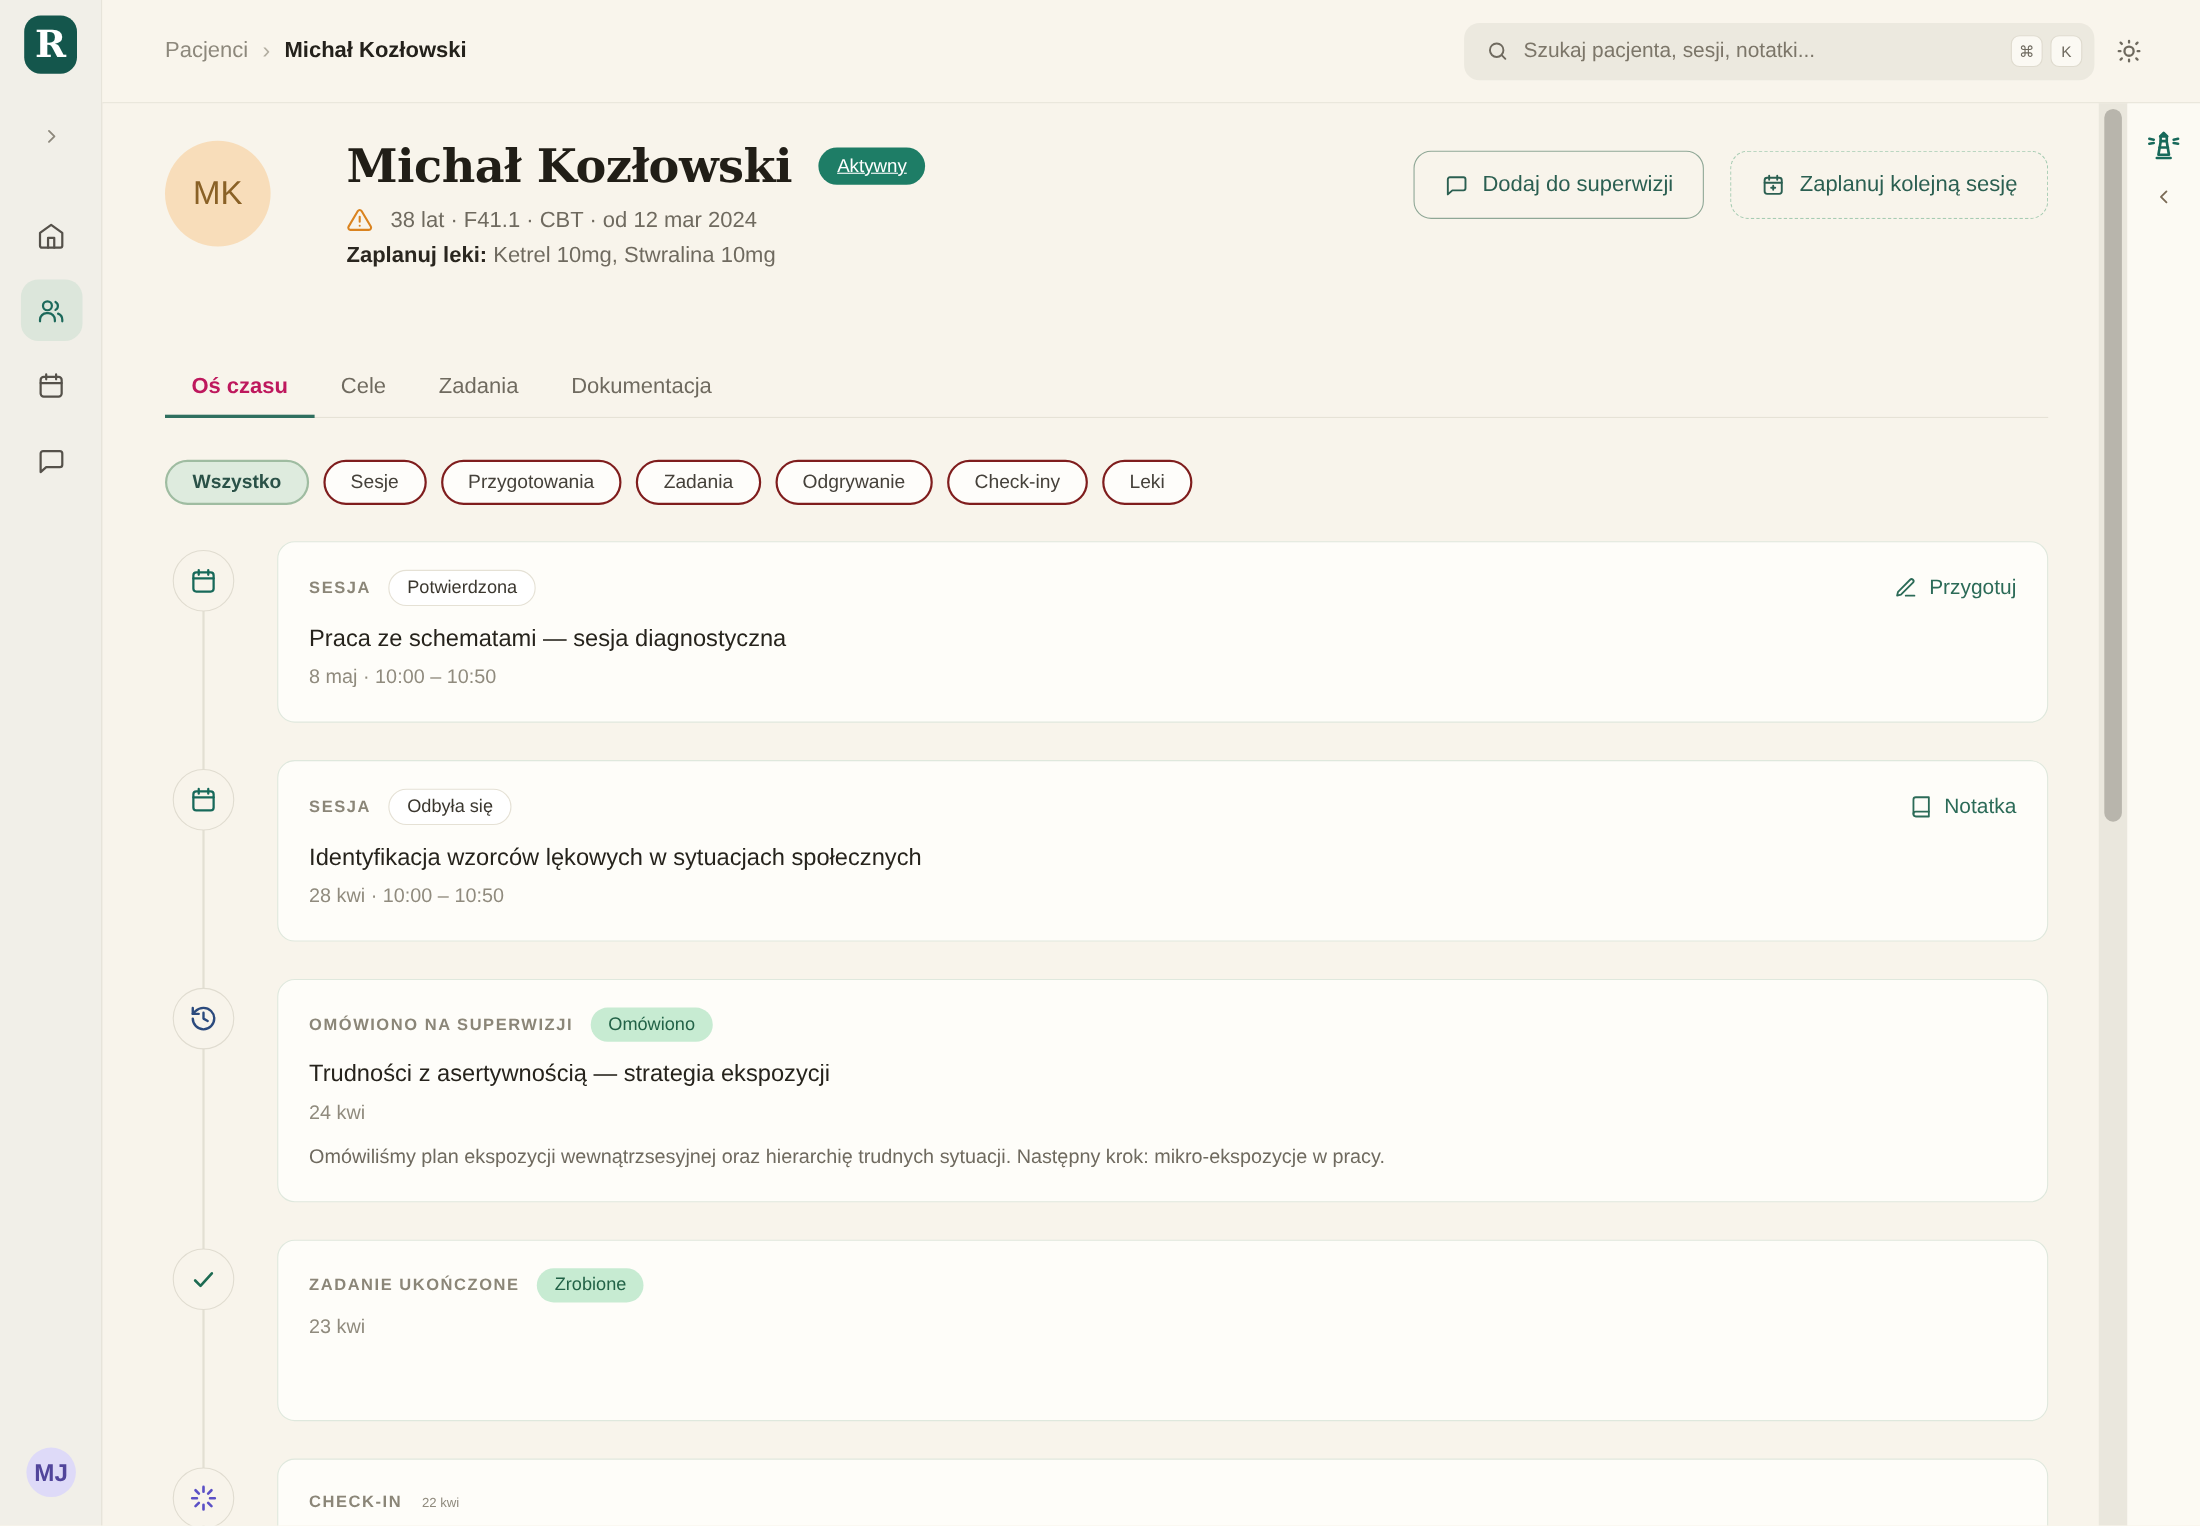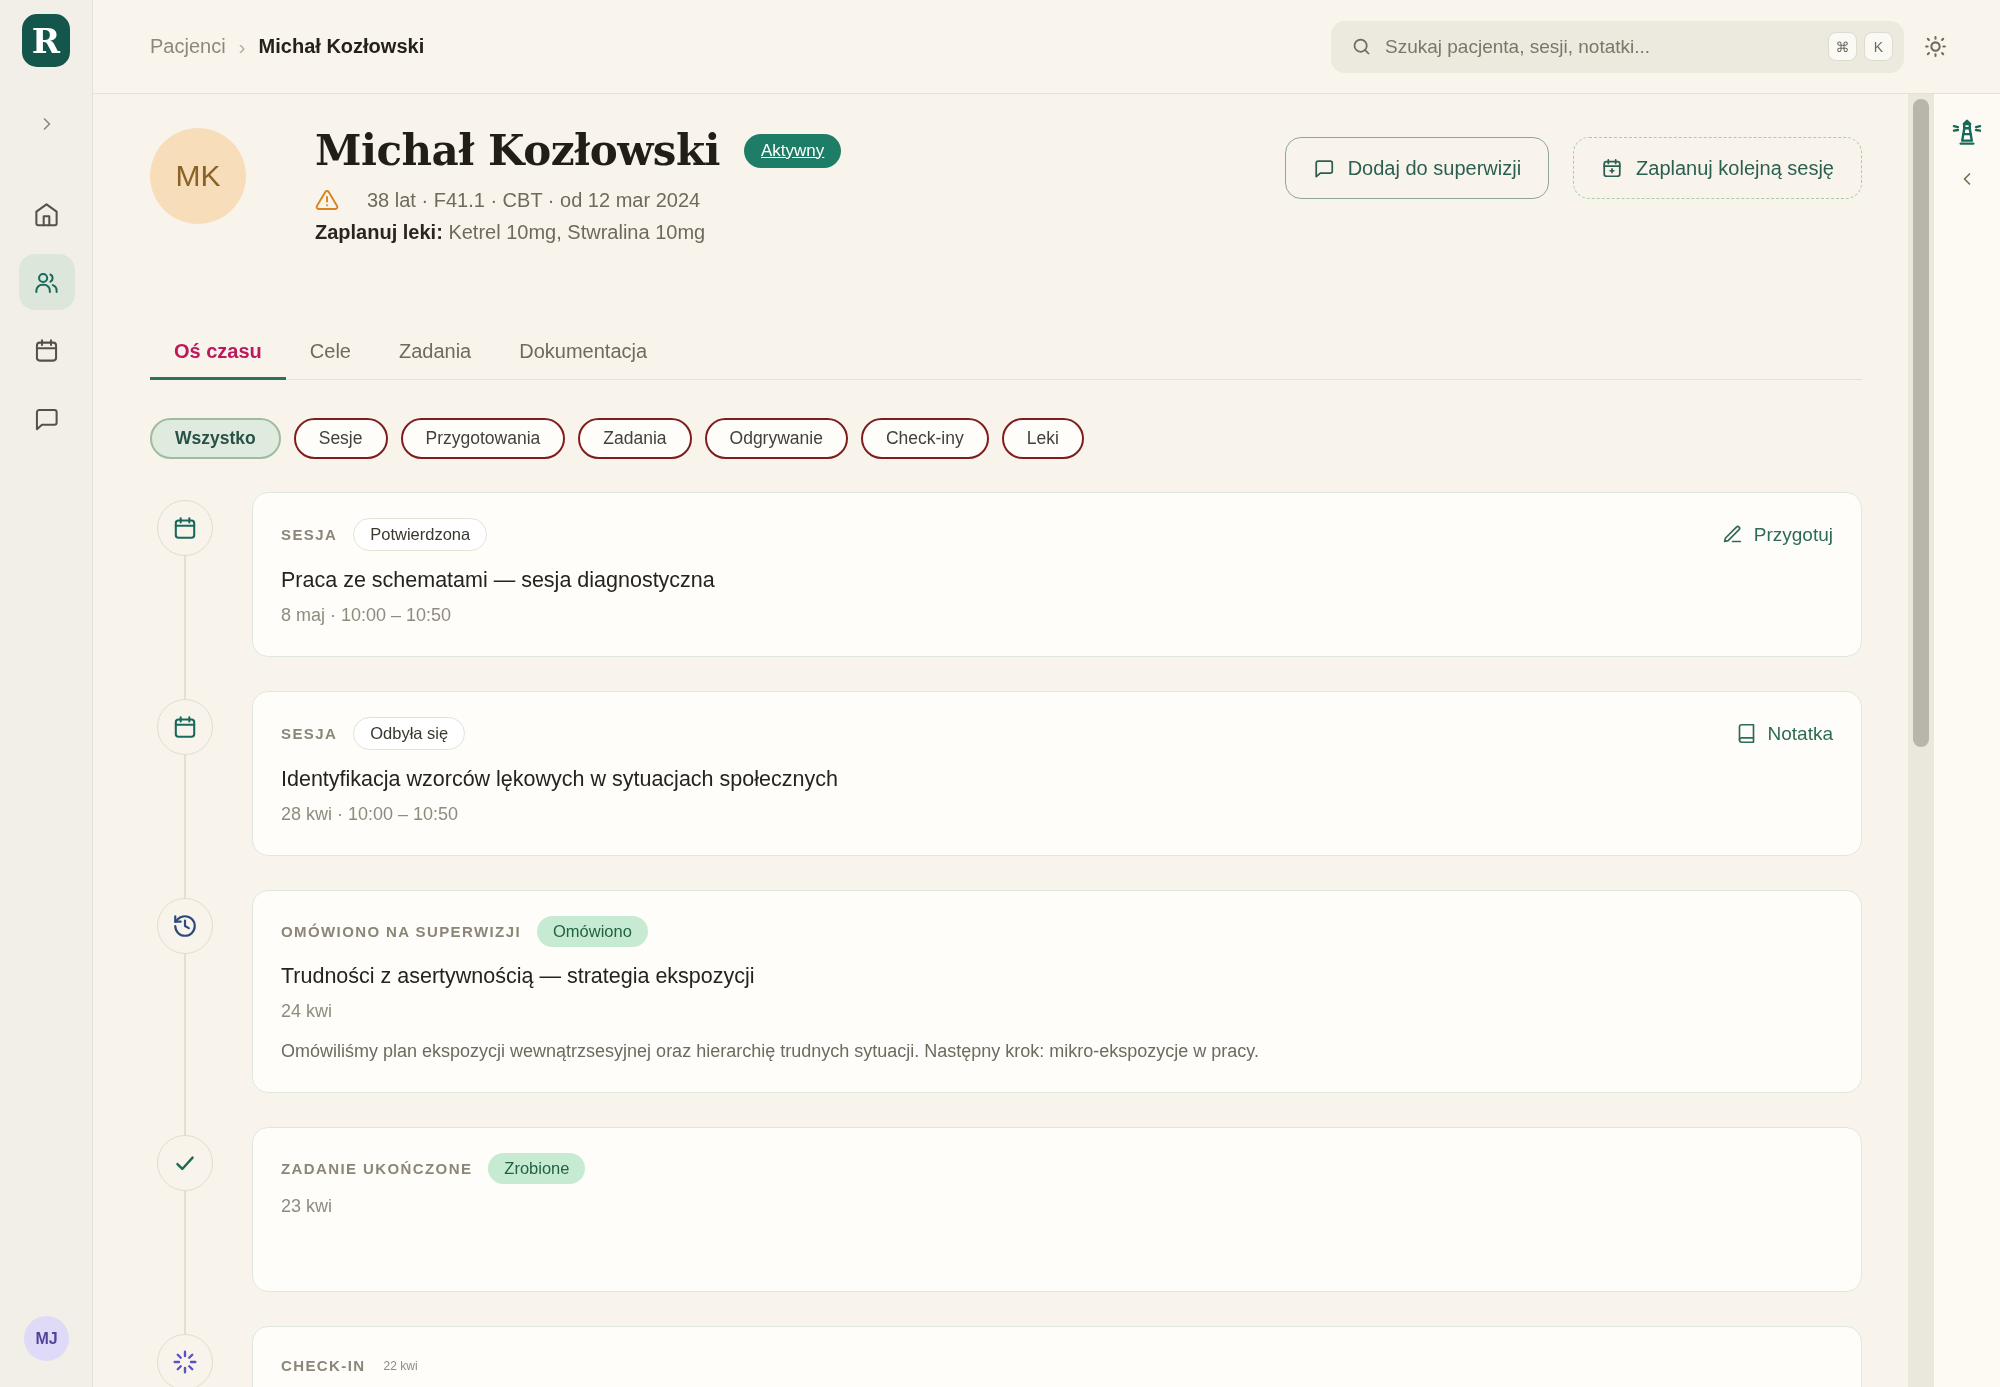--- a/index.html
+++ b/index.html
@@ -9,21 +9,21 @@
 
   
   .sidebar { position:absolute; left:0; top:0; width:93px; height:100%; background:#F1EFE8; border-right:1px solid #E4E1D6; }
   .logo { position:absolute; top:14px; left:22px; width:48px; height:53px; border-radius:15px; background:#14564C; color:#FFFFFF;
           font-family:"DejaVu Serif", serif; font-weight:700; font-size:34px; display:flex; align-items:center; justify-content:center; }
   .collapse-btn { position:absolute; top:114px; left:0; width:93px; display:flex; justify-content:center; color:#8D887C; cursor:pointer; background:none; border:none; }
   .side-nav { position:absolute; top:186px; left:0; width:93px; display:flex; flex-direction:column; align-items:center; gap:12px; }
   .side-item { width:56px; height:56px; border-radius:16px; display:flex; align-items:center; justify-content:center; color:#55514A; cursor:pointer; }
   .side-item.active { background:#DCE6DB; color:#1C695B; }
   .side-user { position:absolute; bottom:26px; left:24px; width:45px; height:45px; border-radius:50%; background:#DEDAF8; color:#51459B;
-               display:flex; align-items:center; justify-content:center; font-size:16px; font-weight:700; cursor:pointer; }
+               display:flex; align-items:center; justify-content:center; font-size:22px; font-weight:700; cursor:pointer; }
 
   
   .header { position:absolute; left:93px; top:0; right:0; height:94px; background:#F9F5EC; border-bottom:1px solid #E4E1D6;
             display:flex; align-items:center; }
   .breadcrumb { margin-left:57px; display:flex; align-items:center; gap:13px; font-size:20px; }
   .crumb-parent { color:#8D887C; }
   .crumb-sep { color:#B3AEA1; font-size:21px; }
   .crumb-current { color:#24211B; font-weight:700; }
   .search { margin-left:auto; width:573px; height:52px; border-radius:14px; background:#ECE9DF; display:flex; align-items:center; padding:0 11px 0 20px; }
   .search-icon { color:#6F6A5F; flex:0 0 auto; margin-right:13px; }
@@ -36,21 +36,21 @@
   
   .content { position:absolute; left:94px; top:94px; width:1814px; height:1293px; padding:34px 46px 0 56px; background:#F8F4EB; overflow:hidden; }
 
   .patient-header { display:flex; min-height:140px; }
   .p-avatar { width:96px; height:96px; border-radius:50%; background:#F8DDBA; color:#8A6126; font-size:30px; font-weight:500;
               display:flex; align-items:center; justify-content:center; flex:0 0 auto; }
   .p-info { margin-left:69px; }
   .name-row { display:flex; align-items:center; gap:24px; }
   .p-name { font-family:"DejaVu Serif", serif; font-weight:700; font-size:42px; color:#211E17; line-height:1.08; letter-spacing:-0.5px; }
   .status-badge { background:#1E7D66; color:#FFFFFF; font-size:17px; font-weight:500; padding:7px 17px; border-radius:18px;text-decoration:underline; }
-  .meta-row { margin-top:15px; display:flex; align-items:center; gap:28px; font-size:20px; color:#6F6A5F; }
+  .meta-row { margin-top:15px; display:flex; align-items:center; gap:16px; font-size:20px; color:#6F6A5F; }
   .warn { color:#DA831F; display:flex; }
   .meds-row { margin-top:9px; font-size:20px; color:#6F6A5F; }
   .meds-label { color:#2A261F; font-weight:700; }
   .actions { margin-left:auto; display:flex; gap:24px; align-items:flex-start; margin-top:9px; }
   .btn { height:62px; border-radius:16px; display:flex; align-items:center; gap:13px; padding:0 27px; font-size:20px; font-weight:500;
          color:#2B5F51; background:transparent; cursor:pointer; font-family:"Liberation Sans",sans-serif; white-space:nowrap;text-align:right; }
   .btn-outline { border:1.5px solid #8FA796; }
   .btn-dashed { border:1.5px dashed #A7CCB3; }
 
   .tabs { margin-top:72px; display:flex; border-bottom:1px solid #E6E2D6; }

